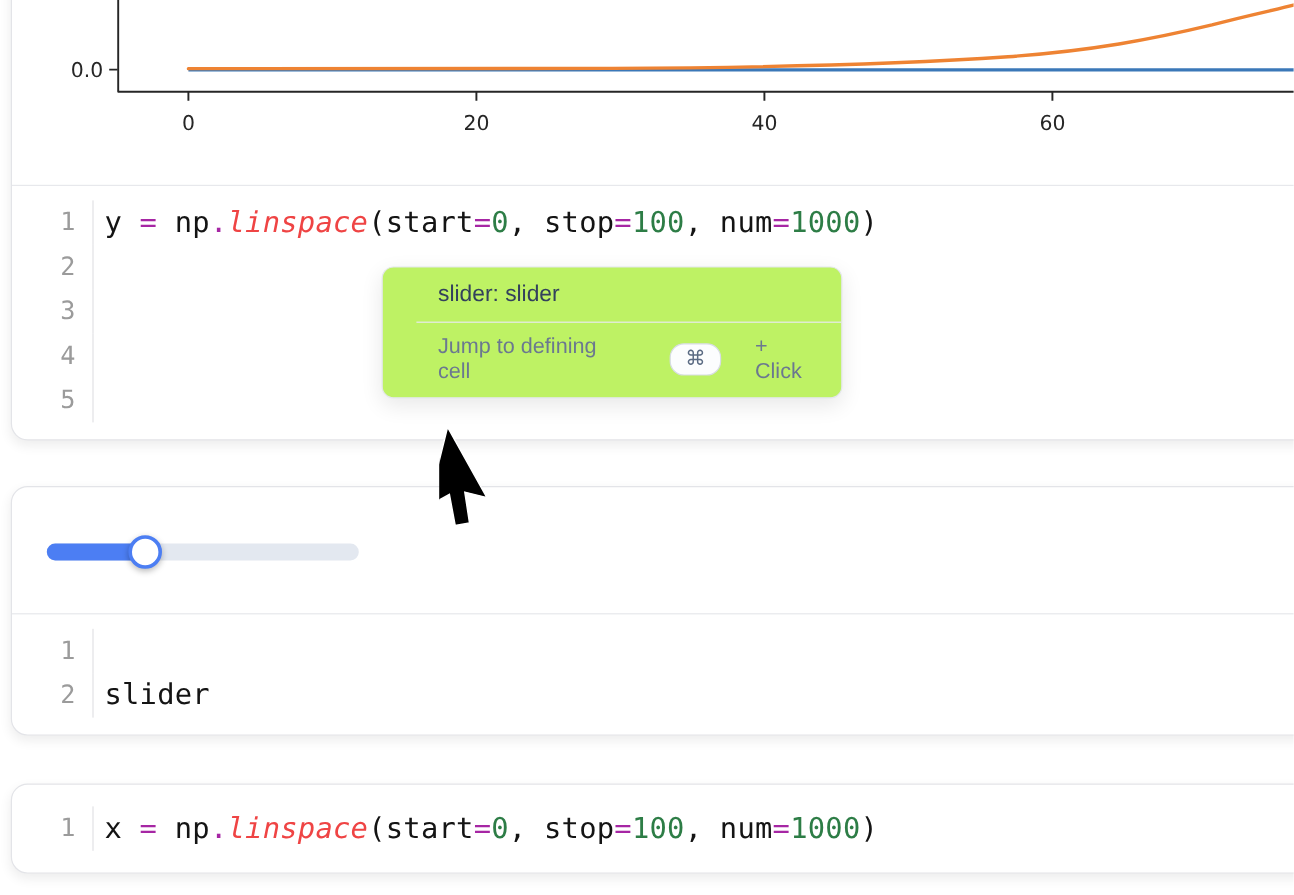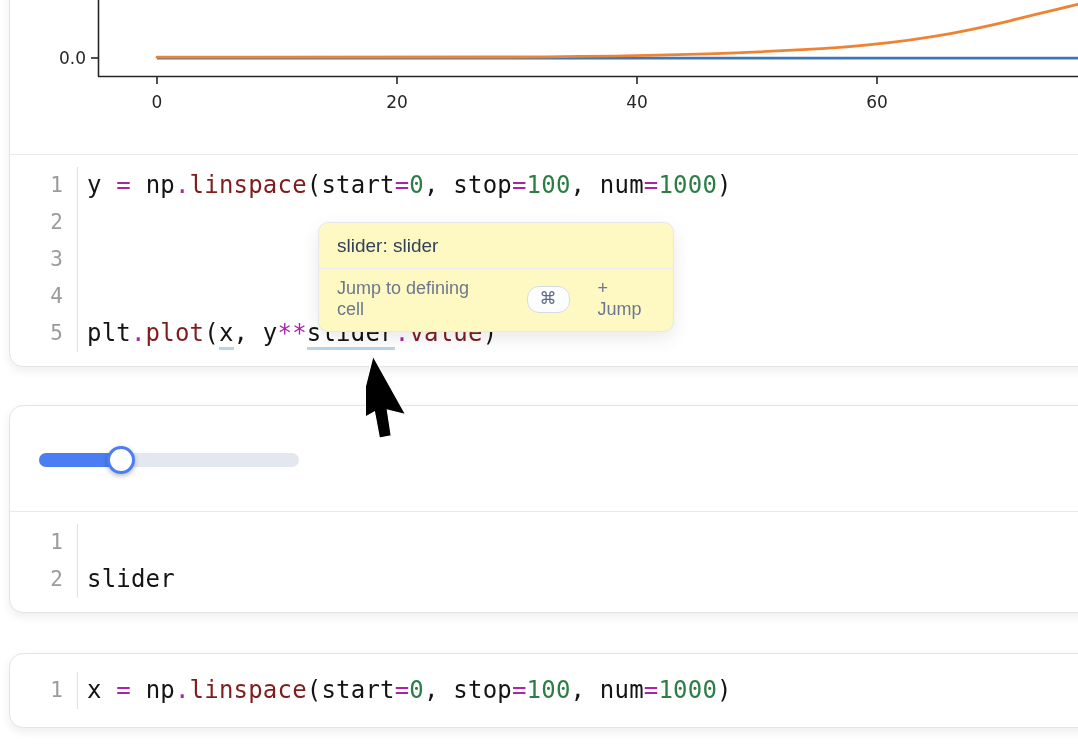--- a/index.html
+++ b/index.html
@@ -10,21 +10,21 @@
           border-radius:14px; box-shadow:0 4px 10px rgba(0,0,0,.07); }
   .cell-output { position:relative; border-bottom:1px solid #e7e8ec; overflow:hidden; }
 
   .code-area { padding:12px 0 14px 0; }
   .code-line { display:flex; height:37px; line-height:37px; white-space:pre;
                font-family:"DejaVu Sans Mono", monospace; font-size:24px; letter-spacing:0.2px; }
   .ln { flex:none; width:53px; text-align:right; padding-right:14px;
         border-right:1px solid #e1e1e4; color:#9b9b9b; font-size:21px; }
   .code-text { padding-left:9px; color:#141414; }
   .tk-op  { color:#a626a4; }
-  .tk-fn  { color:#7f1d1d; }
+  .tk-fn  { color:#ef4444;font-style:italic; }
   .tk-num { color:#2d7d46; }
   .tk-ul  { border-bottom:3px solid #b8d4ea; }
 
   
   #cell1 { left:9px; top:-40px; width:1091px; }
   #cell1 .cell-output { height:193px; }
 
   
   #cell2 { left:9px; top:405px; width:1091px; }
   #cell2 .cell-output { height:105px; }
@@ -35,22 +35,22 @@
   .slider-thumb { position:absolute; left:68px; top:-7px; width:28px; height:28px;
                   box-sizing:border-box; border-radius:50%; background:#fff;
                   border:3px solid #4c7ef3; box-shadow:0 2px 5px rgba(0,0,0,.28); }
 
   
   #cell3 { left:9px; top:653px; width:1091px; }
   #cell3 .code-area { padding:18px 0 18px 0; }
 
   
   .tooltip { position:absolute; left:318px; top:222px; width:354px; z-index:30;
-             background:#fef9c3; border:1px solid #e4e7eb; border-radius:10px;
-             box-shadow:0 6px 18px rgba(0,0,0,.09); }
+             background:#bef264; border:1px solid #e4e7eb; border-radius:10px;
+             box-shadow:0 6px 18px rgba(0,0,0,.09);padding-left:28px; }
   .tooltip-title { padding:12px 18px 11px; font-size:19px; color:#33415c; }
   .tooltip-row { border-top:1px solid #e8eaee; padding:9px 18px 11px; font-size:18px;
                  color:#6b7890; display:flex; align-items:center;gap:21px; }
   .kbd { display:inline-block; border:1.5px solid #d7dce4; border-radius:12px;
          padding:1px 12px 3px; margin:0 7px 0 10px; color:#5b6b83;
          background:#fcfdfe; font-size:17px; }
 
   
   .cursor { position:absolute; left:366px; top:352px; z-index:40; }
 
@@ -81,30 +81,30 @@
 
       <path d="M147,97.2 H1089" stroke="#3b78b8" stroke-width="2.8" fill="none"></path>
       <path d="M147,96.2 L500,96 C650,95.3 750,91.8 830,86.3 C900,81.3 950,71.8 1000,59.8 C1030,51.8 1056,46.5 1070,42.8" stroke="#ee8333" stroke-width="2.8" fill="none" stroke-linecap="round"></path>
     </svg>
   </div>
   <div class="code-area">
       <div class="code-line"><span class="ln">1</span><span class="code-text"><span>y </span><span class="tk-op">=</span><span> </span><span>np</span><span class="tk-op">.</span><span class="tk-fn">linspace</span><span>(</span><span>start</span><span class="tk-op">=</span><span class="tk-num">0</span><span>, </span><span>stop</span><span class="tk-op">=</span><span class="tk-num">100</span><span>, </span><span>num</span><span class="tk-op">=</span><span class="tk-num">1000</span><span>)</span></span></div>
       <div class="code-line"><span class="ln">2</span><span class="code-text"></span></div>
       <div class="code-line"><span class="ln">3</span><span class="code-text"></span></div>
       <div class="code-line"><span class="ln">4</span></div>
-      <div class="code-line"><span class="ln">5</span><span class="code-text"><span>plt</span><span class="tk-op">.</span><span class="tk-fn">plot</span><span>(</span><span class="tk-ul">x</span><span>, </span><span>y</span><span class="tk-op">**</span><span class="tk-ul">slider</span><span class="tk-op">.</span><span class="tk-fn">value</span><span>)</span></span></div>
+      <div class="code-line"><span class="ln">5</span></div>
     </div>
 </div>
 
 <div class="tooltip">
   <div class="tooltip-title">slider: slider</div>
   <div class="tooltip-row">
     <span>Jump to defining cell</span>
     <span class="kbd">⌘</span>
-    <span>+ Jump</span>
+    <span>+ Click</span>
   </div>
 </div>
 
 <svg class="cursor" width="90" height="100" viewBox="0 0 90 100">
   <path d="M7,4 L7,72 L22,58 L33,82 L44,77 L34,53 L53,53 Z" transform="rotate(14 7 4)" fill="#000" stroke="#fff" stroke-width="1.2"></path>
 </svg>
 
 <div class="cell" id="cell2">
   <div class="cell-output">
     <div class="slider-track">

